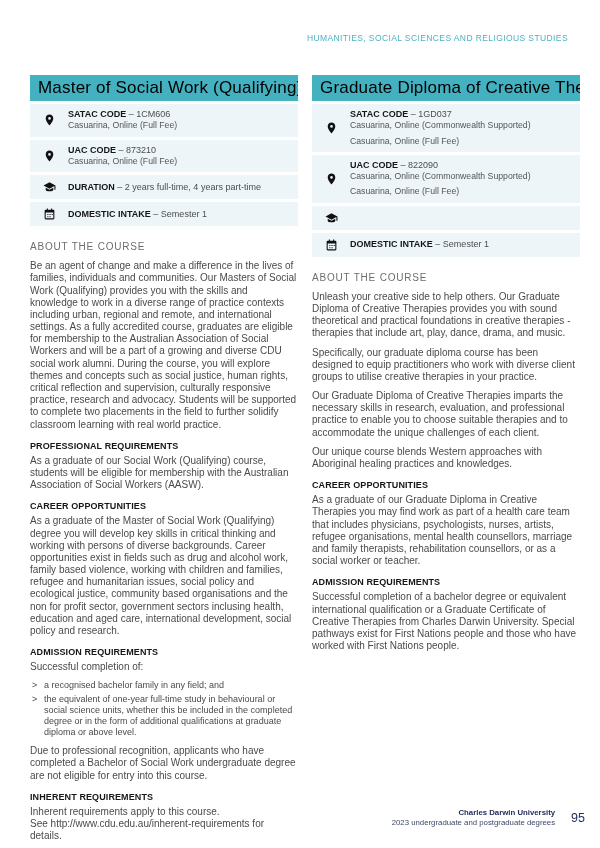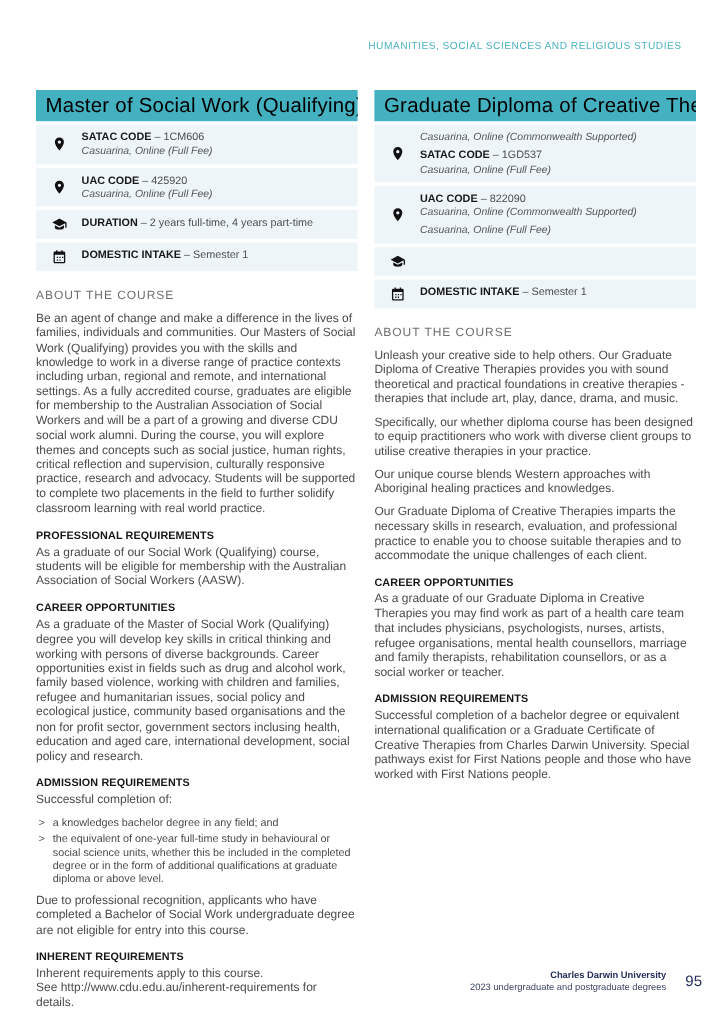--- a/index.html
+++ b/index.html
@@ -24,34 +24,34 @@
   .column { width: 268px; }
   .card-title-bar {
     background: #44b1c1; color: #000000;
     font-size: 17px; font-weight: 400;
     height: 26px; line-height: 26px;
     padding: 0 8px; letter-spacing: 0.2px;
     white-space: nowrap; overflow: hidden;
   }
   .info-box { margin-top: 3px; }
   .info-row {
-    display: flex; 
+    display: flex; align-items: center;
     background: #edf5f8; margin-bottom: 3px;
     padding: 5px 6px 5px 0;
   }
   .info-icon {
     flex: 0 0 38px; display: flex;
     align-items: center; justify-content: center;
   }
   .info-icon svg { width: 13px; height: 14px; fill: #111111; }
   .entries { flex: 1; }
   .entry + .entry { margin-top: 4px; }
   .entry-line1 { font-size: 9px; color: #4d4d4d; line-height: 1.25; }
   .entry-line1 strong { color: #161616; font-weight: 700; }
-  .entry-detail { font-size: 8.7px; color: #555; line-height: 1.3; font-style: italic; }
+  .entry-detail { font-size: 8.7px; color: #555; line-height: 1.3; }
   .entry-detail:empty { display: none; }
   .section-heading {
     margin: 15px 0 8px 0;
     font-size: 10px; font-weight: 400;
     color: #6e6e6e; letter-spacing: 0.8px;
     text-transform: uppercase;
   }
   .sub-heading {
     margin: 10px 0 4px 0;
     font-size: 9px; font-weight: 700;
@@ -96,21 +96,21 @@
         </div>
       </div>
       <div class="info-row">
         <span class="info-icon">
           <svg viewBox="0 0 24 24">
               <path d="M12 2C8.1 2 5 5.1 5 9c0 5.2 7 13 7 13s7-7.8 7-13c0-3.9-3.1-7-7-7zm0 9.5A2.5 2.5 0 1 1 12 6.5a2.5 2.5 0 0 1 0 5z"></path>
             </svg>
         </span>
         <div class="entries">
           <div class="entry">
-            <div class="entry-line1"><strong>UAC CODE</strong> <span>– 425920</span></div>
+            <div class="entry-line1"><strong>UAC CODE</strong> <span>– 873210</span></div>
             <div class="entry-detail">Casuarina, Online (Full Fee)</div>
           </div>
         </div>
       </div>
       <div class="info-row">
         <span class="info-icon">
           <svg viewBox="0 0 24 24">
               <path d="M12 3L1 9l11 6 9-4.9V17h2V9L12 3zM5 13.2V17c0 1.7 3.1 3 7 3s7-1.3 7-3v-3.8l-7 3.8-7-3.8z"></path>
             </svg>
         </span>
@@ -143,21 +143,21 @@
     <p class="para">As a graduate of our Social Work (Qualifying) course, students will be eligible for membership with the Australian Association of Social Workers (AASW).</p>
 
     <h4 class="sub-heading">CAREER OPPORTUNITIES</h4>
     <p class="para">As a graduate of the Master of Social Work (Qualifying) degree you will develop key skills in critical thinking and working with persons of diverse backgrounds. Career opportunities exist in fields such as drug and alcohol work, family based violence, working with children and families, refugee and humanitarian issues, social policy and ecological justice, community based organisations and the non for profit sector, government sectors inclusing health, education and aged care, international development, social policy and research.</p>
 
     <h4 class="sub-heading">ADMISSION REQUIREMENTS</h4>
     <p class="para">Successful completion of:</p>
     <div class="bullet-list">
       <div class="bullet-item">
         <span class="bullet-marker">&gt;</span>
-        <span class="bullet-text">a knowledges bachelor degree in any field; and</span>
+        <span class="bullet-text">a recognised bachelor family in any field; and</span>
       </div>
       <div class="bullet-item">
         <span class="bullet-marker">&gt;</span>
         <span class="bullet-text">the equivalent of one-year full-time study in behavioural or social science units, whether this be included in the completed degree or in the form of additional qualifications at graduate diploma or above level.</span>
       </div>
     </div>
     <p class="para">Due to professional recognition, applicants who have completed a Bachelor of Social Work undergraduate degree are not eligible for entry into this course.</p>
 
     <h4 class="sub-heading">INHERENT REQUIREMENTS</h4>
     <p class="para" style="margin-bottom:0">Inherent requirements apply to this course.</p>
@@ -170,24 +170,24 @@
 
     <div class="info-box">
       <div class="info-row">
         <span class="info-icon">
           <svg viewBox="0 0 24 24">
               <path d="M12 2C8.1 2 5 5.1 5 9c0 5.2 7 13 7 13s7-7.8 7-13c0-3.9-3.1-7-7-7zm0 9.5A2.5 2.5 0 1 1 12 6.5a2.5 2.5 0 0 1 0 5z"></path>
             </svg>
         </span>
         <div class="entries">
           <div class="entry">
+            <div class="entry-line1"><strong>SATAC CODE</strong> <span>– 1GD037</span></div>
             <div class="entry-detail">Casuarina, Online (Commonwealth Supported)</div>
           </div>
           <div class="entry">
-            <div class="entry-line1"><strong>SATAC CODE</strong> <span>– 1GD537</span></div>
             <div class="entry-detail">Casuarina, Online (Full Fee)</div>
           </div>
         </div>
       </div>
       <div class="info-row">
         <span class="info-icon">
           <svg viewBox="0 0 24 24">
               <path d="M12 2C8.1 2 5 5.1 5 9c0 5.2 7 13 7 13s7-7.8 7-13c0-3.9-3.1-7-7-7zm0 9.5A2.5 2.5 0 1 1 12 6.5a2.5 2.5 0 0 1 0 5z"></path>
             </svg>
         </span>
@@ -218,23 +218,23 @@
           <div class="entry">
             <div class="entry-line1"><strong>DOMESTIC INTAKE</strong> <span>– Semester 1</span></div>
 
           </div>
         </div>
       </div>
     </div>
 
     <h3 class="section-heading">ABOUT THE COURSE</h3>
     <p class="para">Unleash your creative side to help others. Our Graduate Diploma of Creative Therapies provides you with sound theoretical and practical foundations in creative therapies - therapies that include art, play, dance, drama, and music.</p>
-    <p class="para">Specifically, our whether diploma course has been designed to equip practitioners who work with diverse client groups to utilise creative therapies in your practice.</p>
+    <p class="para">Specifically, our graduate diploma course has been designed to equip practitioners who work with diverse client groups to utilise creative therapies in your practice.</p>
+    <p class="para">Our Graduate Diploma of Creative Therapies imparts the necessary skills in research, evaluation, and professional practice to enable you to choose suitable therapies and to accommodate the unique challenges of each client.</p>
     <p class="para">Our unique course blends Western approaches with Aboriginal healing practices and knowledges.</p>
-    <p class="para">Our Graduate Diploma of Creative Therapies imparts the necessary skills in research, evaluation, and professional practice to enable you to choose suitable therapies and to accommodate the unique challenges of each client.</p>
 
     <h4 class="sub-heading">CAREER OPPORTUNITIES</h4>
     <p class="para">As a graduate of our Graduate Diploma in Creative Therapies you may find work as part of a health care team that includes physicians, psychologists, nurses, artists, refugee organisations, mental health counsellors, marriage and family therapists, rehabilitation counsellors, or as a social worker or teacher.</p>
 
     <h4 class="sub-heading">ADMISSION REQUIREMENTS</h4>
     <p class="para">Successful completion of a bachelor degree or equivalent international qualification or a Graduate Certificate of Creative Therapies from Charles Darwin University. Special pathways exist for First Nations people and those who have worked with First Nations people.</p>
   </div>
 
 </div>
 

